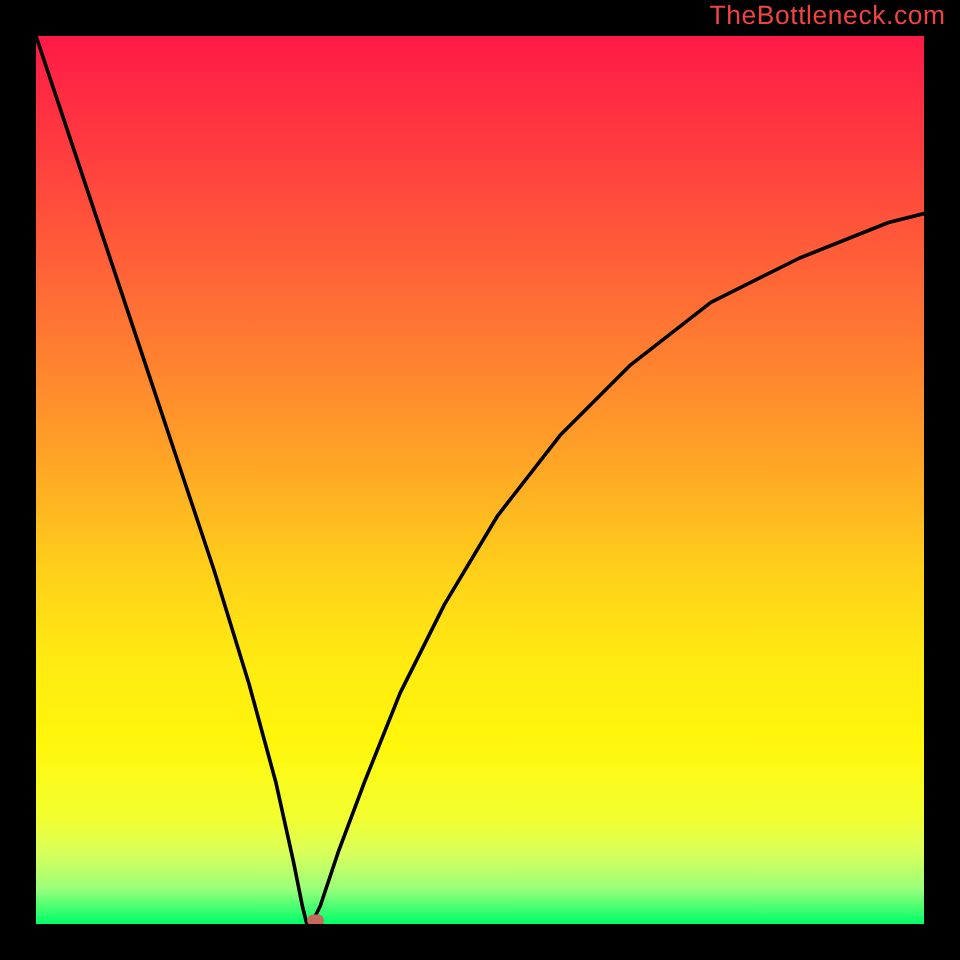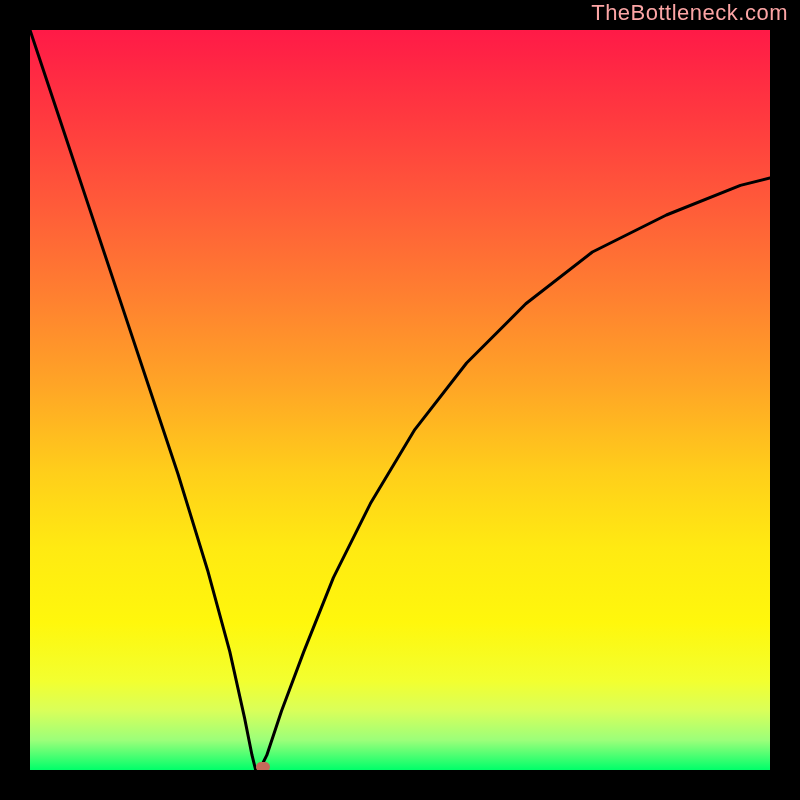--- a/index.html
+++ b/index.html
@@ -14,21 +14,21 @@
   .frame {
     position: relative;
     width: 800px;
     height: 800px;
     background: #000;
   }
   .watermark {
     position: absolute;
     top: 0;
     right: 12px;
-    color: #fca5a5;
+    color: #ef4444;
     font-size: 22px;
     font-weight: 400;
     letter-spacing: 0.5px;
     z-index: 10;
     user-select: none;
   }
   .plot-area {
     position: absolute;
     left: 30px;
     top: 30px;

